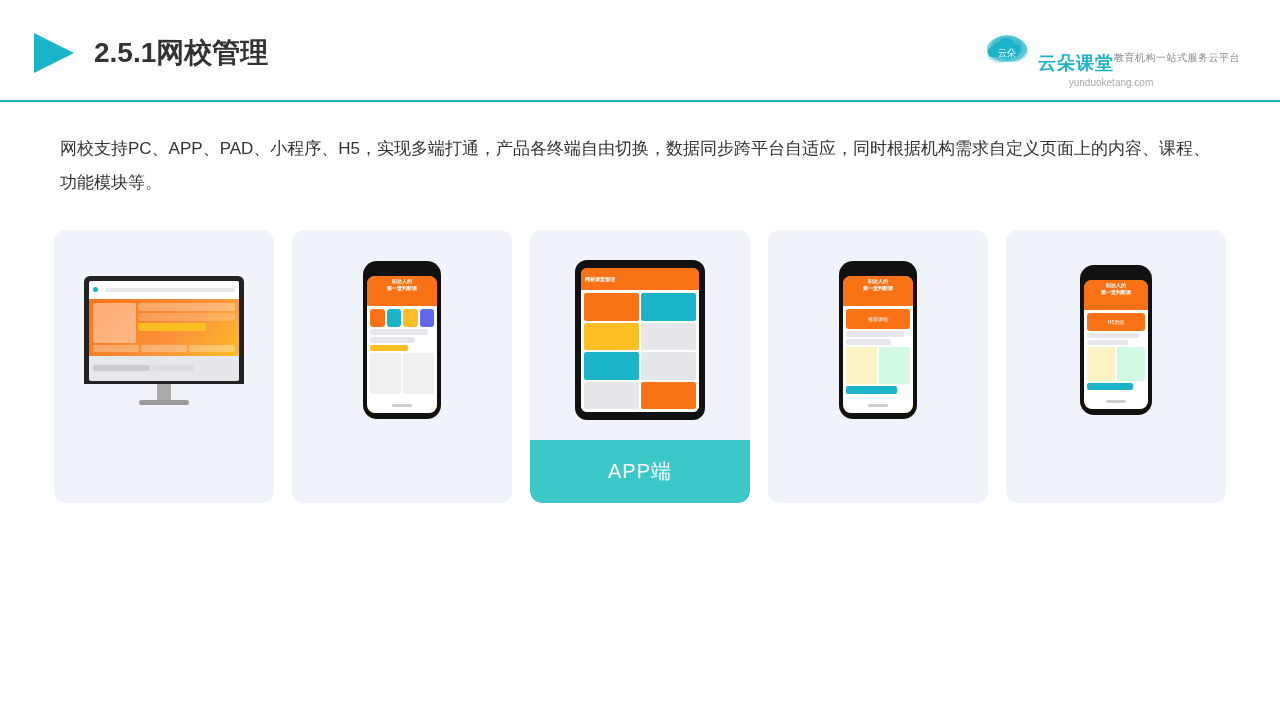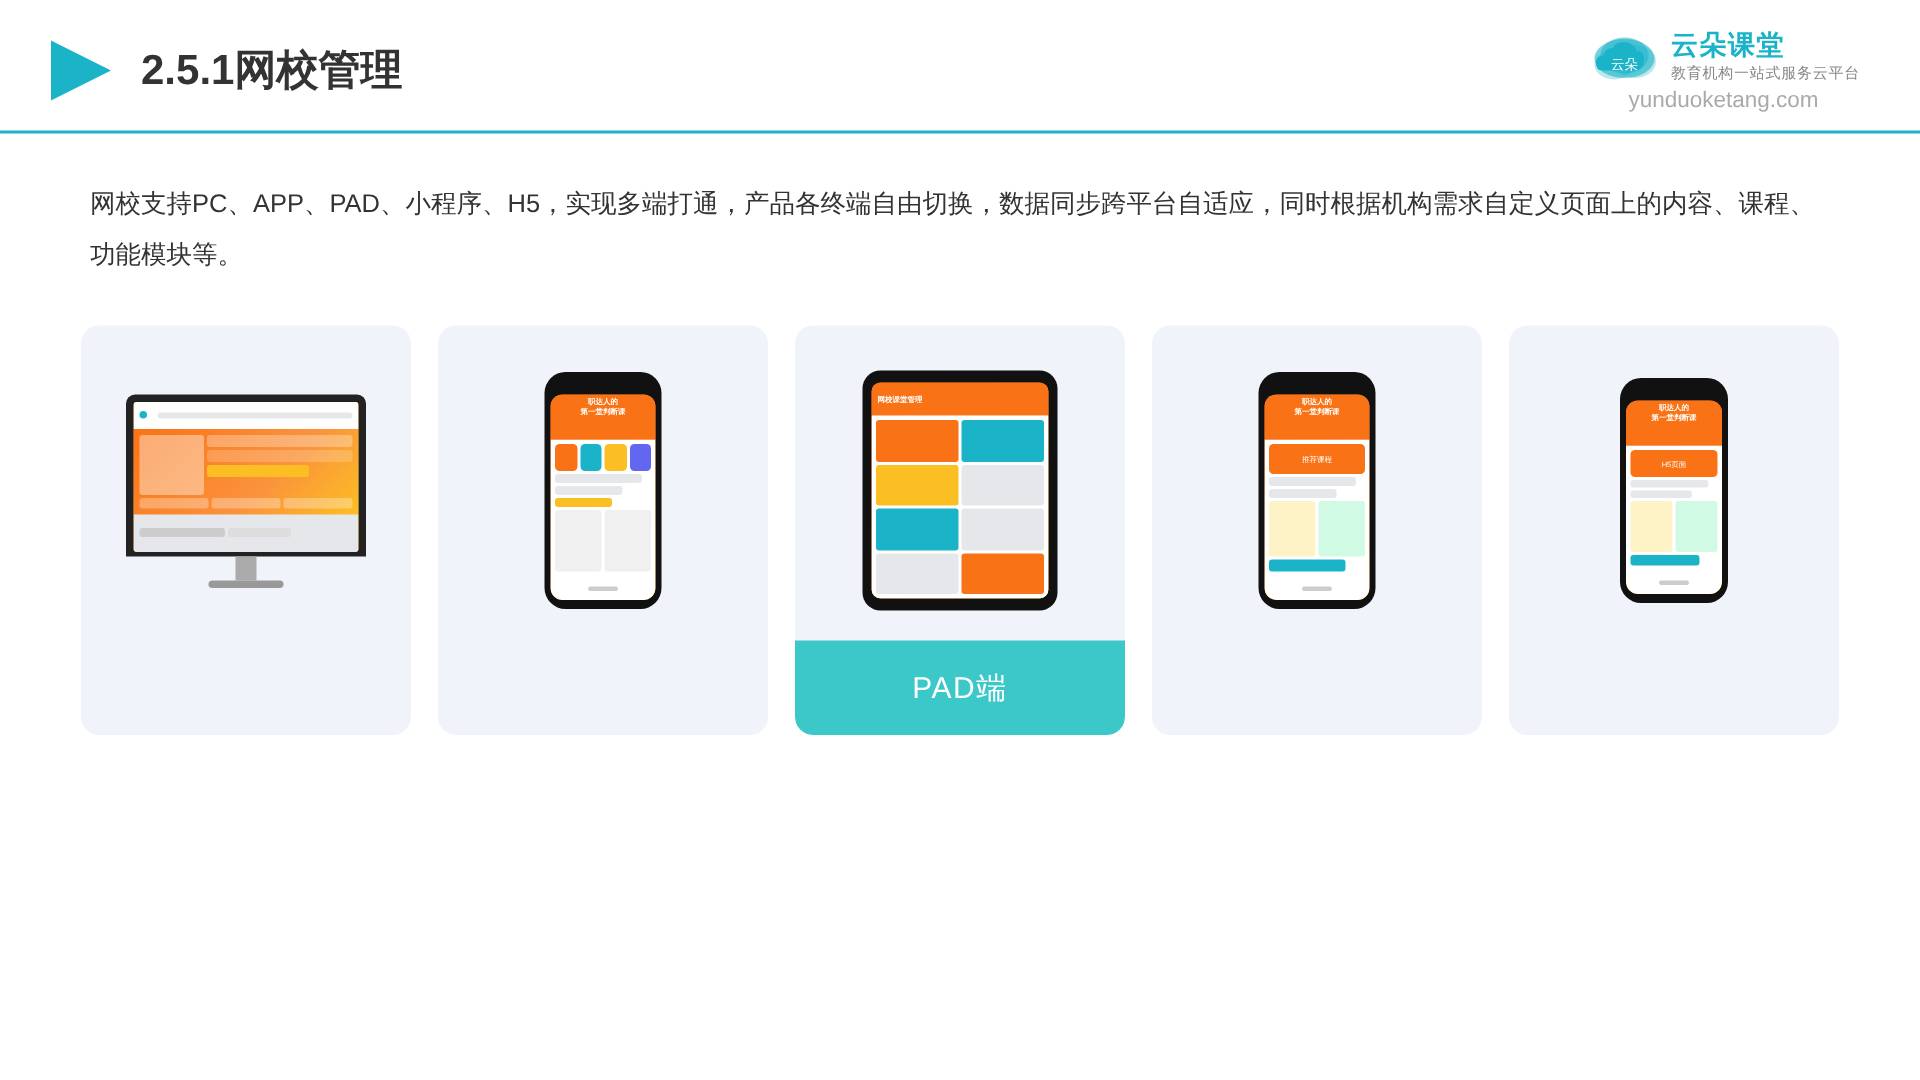--- a/index.html
+++ b/index.html
@@ -43,36 +43,37 @@
       display: flex;
       align-items: center;
       gap: 6px;
     }
     .cloud-icon-wrap {
       width: 50px;
       height: 36px;
     }
     .brand-text-block {
       display: flex;
-      flex-direction: column;
+      flex-direction: row;
       align-items: flex-start;
+      margin-top: 33px;
     }
     .brand-name {
       font-size: 18px;
       font-weight: bold;
       color: #1ab3c8;
       letter-spacing: 1px;
     }
     .brand-subtitle {
       font-size: 10px;
       color: #888;
       letter-spacing: 0.5px;
     }
     .brand-url {
-      font-size: 15px;
+      font-size: 10px;
       color: #aaa;
       margin-top: 2px;
     }
 
     
     .main-content {
       padding: 30px 60px 20px 60px;
     }
     .description {
       font-size: 17px;
@@ -398,21 +399,21 @@
                 <div class="tablet-cell"></div>
                 <div class="tablet-cell tablet-cell-teal"></div>
                 <div class="tablet-cell"></div>
                 <div class="tablet-cell"></div>
                 <div class="tablet-cell tablet-cell-orange"></div>
               </div>
             </div>
           </div>
         </div>
       </div>
-      <div class="card-label">PAD端</div>
+      <div class="card-label">APP端</div>
     </div>
 
     <div class="card">
       <div class="card-image-area">
         <div class="phone-mockup">
           <div class="phone-outer">
             <div class="phone-notch"></div>
             <div class="phone-screen">
               <div class="phone-screen-top" style="position:relative;">
                 <div style="position:absolute;top:2px;left:0;right:0;text-align:center;font-size:5px;color:#fff;font-weight:bold;line-height:1.4;">

